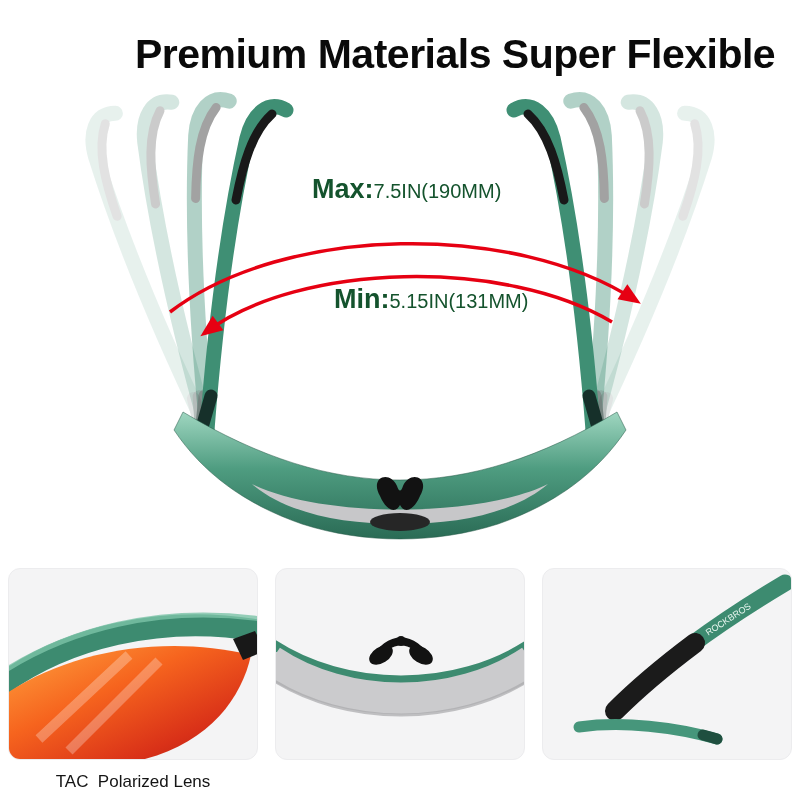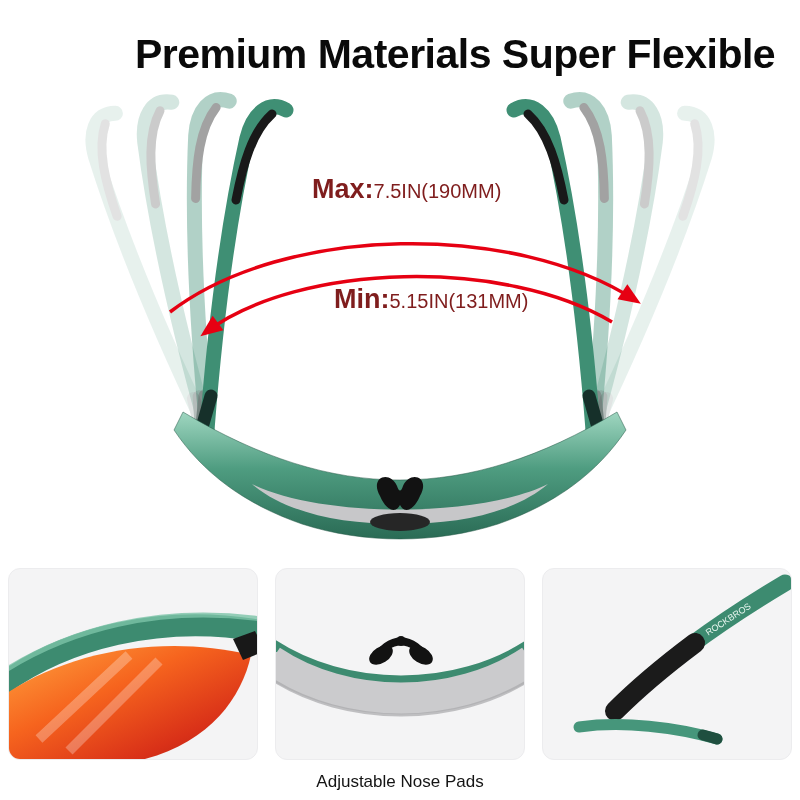--- a/index.html
+++ b/index.html
@@ -6,21 +6,21 @@
   body {
     width:800px; height:800px; background:#ffffff; position:relative; overflow:hidden;
     font-family:"Liberation Sans", sans-serif;
   }
   .title {
     position:absolute; top:16px; left:0; width:800px; margin:15px;
     text-align:center; font-size:41px; font-weight:800; color:#0a0a0a; letter-spacing:-0.5px;padding-left:40px;
   }
   .hero { position:absolute; top:72px; left:0; width:800px; height:492px; }
   .hero svg { display:block; }
-  .measure { position:absolute; white-space:nowrap; color:#7f1d1d; }
+  .measure { position:absolute; white-space:nowrap; color:#14532d; }
   .measure .m-label { font-weight:800; font-size:27px; }
   .measure .m-value { font-size:20px; }
   .measure-max { left:312px; top:102px; }
   .measure-min { left:334px; top:212px;text-align:right; }
   .features {
     position:absolute; top:568px; left:0; width:800px;
     display:flex; justify-content:center; gap:17px;
   }
   .feature { margin:0; width:250px; }
   .panel {
@@ -101,37 +101,37 @@
             <stop offset="1" stop-color="#a81b10"></stop>
           </linearGradient>
         </defs>
         <path d="M -8,116 C 55,70 150,44 252,62" fill="none" stroke="#3d8b70" stroke-width="22"></path>
         <path d="M -8,104 C 60,60 150,36 252,50" fill="none" stroke="#7cc3a8" stroke-width="5" opacity="0.8"></path>
         <path d="M -8,128 C 55,84 150,64 242,86 C 232,132 196,180 118,194 L -8,194 Z" fill="url(#lensGrad)"></path>
         <path d="M 30,170 L 120,86 M 60,182 L 150,92" stroke="#ffffff" stroke-opacity="0.28" stroke-width="10" fill="none"></path>
         <path d="M 224,70 l 22,-8 10,20 -22,9 Z" fill="#181818"></path>
       </svg>
     </div>
+    <figcaption>TAC  Polarized Lens</figcaption>
   </figure>
 
   <figure class="feature">
     <div class="panel">
       <svg viewBox="0 0 250 192" width="250" height="192">
         <path d="M -5,74 C 70,124 180,124 255,74" fill="none" stroke="#3d8b70" stroke-width="10"></path>
         <path d="M -5,92 C 70,142 180,142 255,92" fill="none" stroke="#cbcbcd" stroke-width="32"></path>
         <path d="M -5,110 C 70,158 180,158 255,110" fill="none" stroke="#a8a8ab" stroke-width="3" opacity="0.7"></path>
         <g transform="translate(125,82)">
           <path d="M -26,10 C -14,-16 14,-16 26,10" fill="none" stroke="#121212" stroke-width="8"></path>
           <ellipse cx="-20" cy="4" rx="13" ry="8" transform="rotate(-32 -20 4)" fill="#121212"></ellipse>
           <ellipse cx="20" cy="4" rx="13" ry="8" transform="rotate(32 20 4)" fill="#121212"></ellipse>
           <circle cx="0" cy="-10" r="5" fill="#121212"></circle>
         </g>
       </svg>
     </div>
-    <figcaption>Adjustable Nose Pads</figcaption>
   </figure>
 
   <figure class="feature">
     <div class="panel">
       <svg viewBox="0 0 250 192" width="250" height="192">
         <path d="M 242,14 C 185,48 128,88 88,126" fill="none" stroke="#3d8b70" stroke-width="17" stroke-linecap="round"></path>
         <path d="M 152,74 C 120,98 92,122 72,142" fill="none" stroke="#1b1b1b" stroke-width="20" stroke-linecap="round"></path>
         <path d="M 36,158 C 80,152 132,158 174,170" fill="none" stroke="#46967b" stroke-width="11" stroke-linecap="round"></path>
         <path d="M 160,166 C 168,168 174,170 174,170" fill="none" stroke="#1f4f3f" stroke-width="11" stroke-linecap="round"></path>
         <text transform="rotate(-33 190 46)" x="158" y="50" font-size="9" fill="#e7f5ee" font-family="Liberation Sans, sans-serif">ROCKBROS</text>

